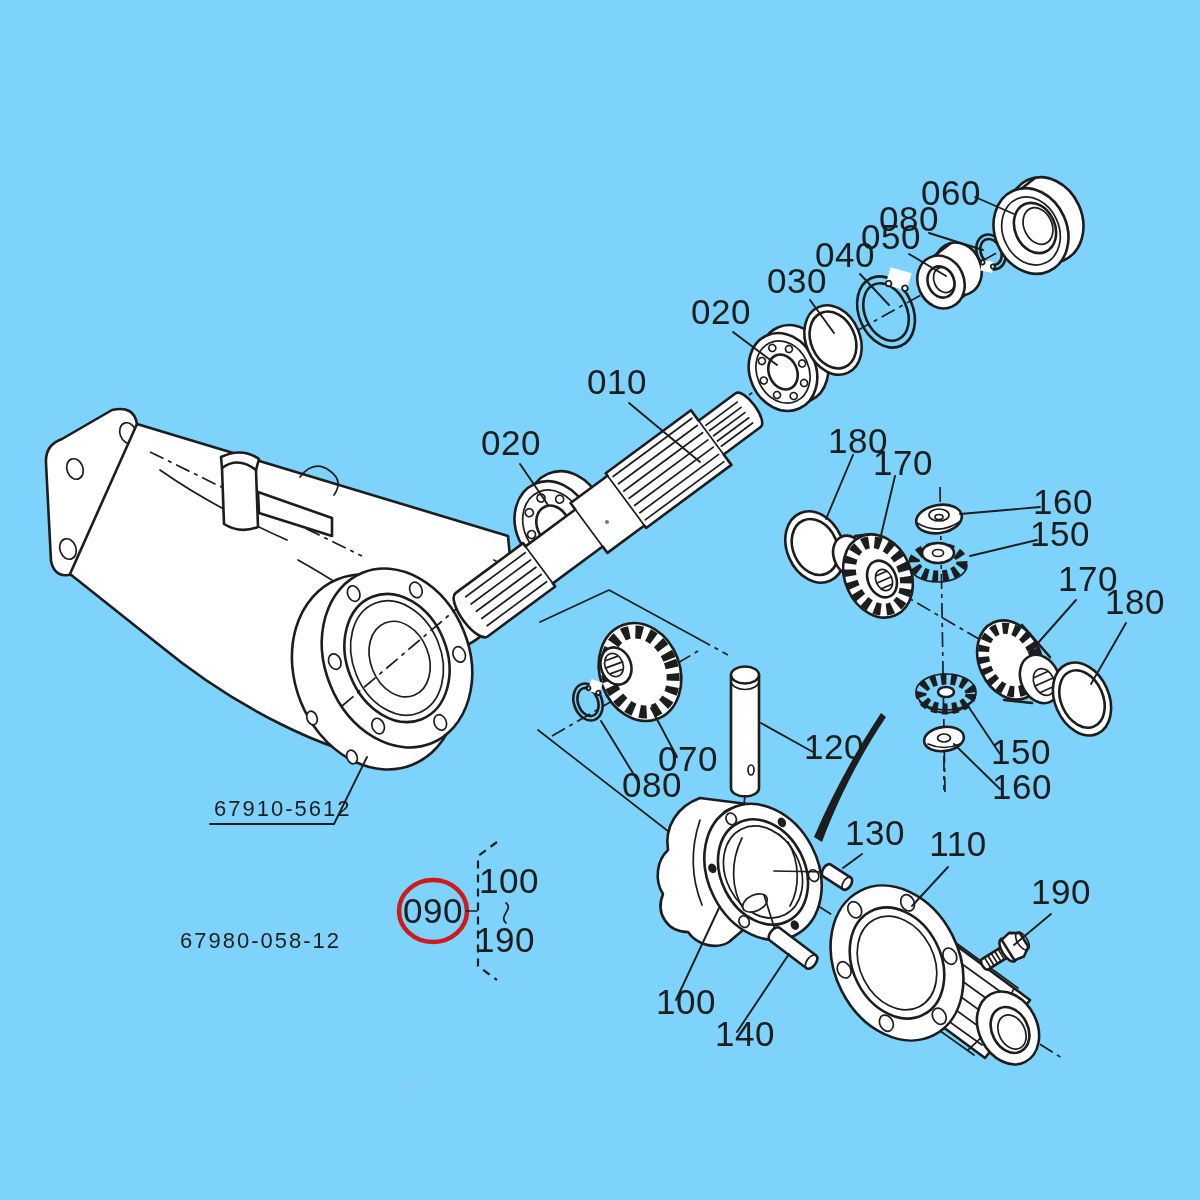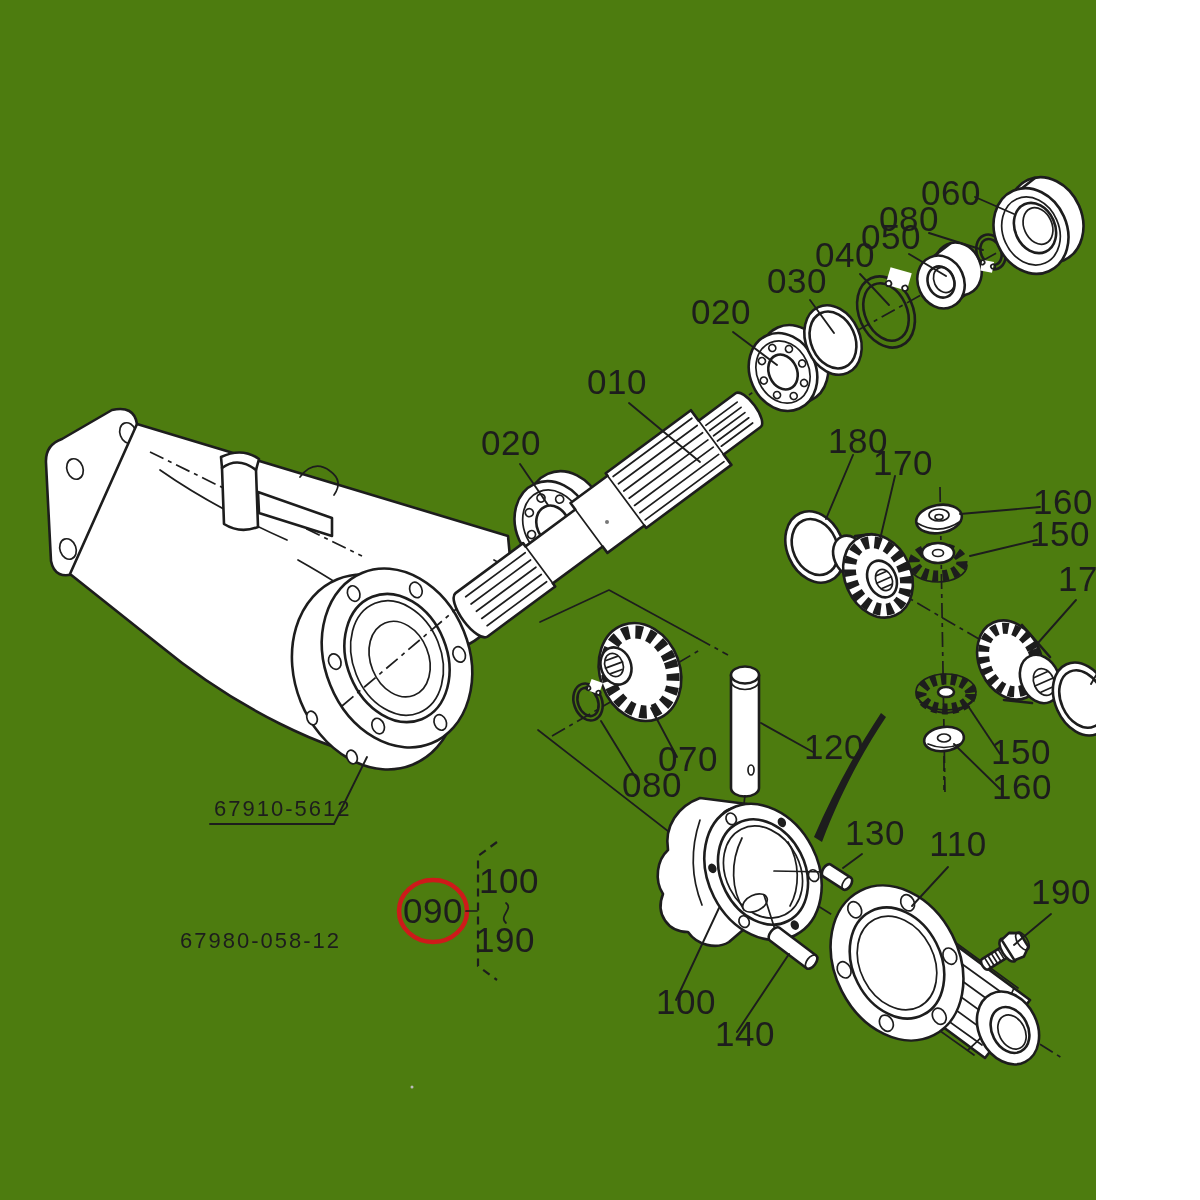--- a/index.html
+++ b/index.html
@@ -1,16 +1,16 @@
 <!DOCTYPE html>
 <html><head>
 <meta charset="utf-8">
 <style>
   html,body{margin:0;padding:0;background:#ffffff;}
-  .stage{width:1096px;height:1200px;position:relative;background:#4d7c0f;overflow:hidden;}
+  .stage{width:1200px;height:1200px;position:relative;background:#7dd3fc;overflow:hidden;}
   svg{display:block}
   .s  {fill:none;stroke:#1d1d1d;stroke-width:2.6;stroke-linecap:round;stroke-linejoin:round}
   .sw {fill:#ffffff;stroke:#1d1d1d;stroke-width:2.6;stroke-linejoin:round}
   .t  {stroke-width:1.7}
   .cl {fill:none;stroke:#1d1d1d;stroke-width:1.7;stroke-dasharray:15 5 4 5;stroke-linecap:butt}
   .ld {fill:none;stroke:#1d1d1d;stroke-width:1.9;stroke-linecap:round}
   .teeth{fill:none;stroke:#1d1d1d}
   .erase{fill:#ffffff;stroke:none}
   .dash{fill:none;stroke:#1d1d1d;stroke-width:2.2;stroke-dasharray:8 6;stroke-linecap:butt}
   .lbl{font-family:"Liberation Sans",sans-serif;font-size:35px;fill:#1d1d1d;text-anchor:middle;letter-spacing:.5px}

